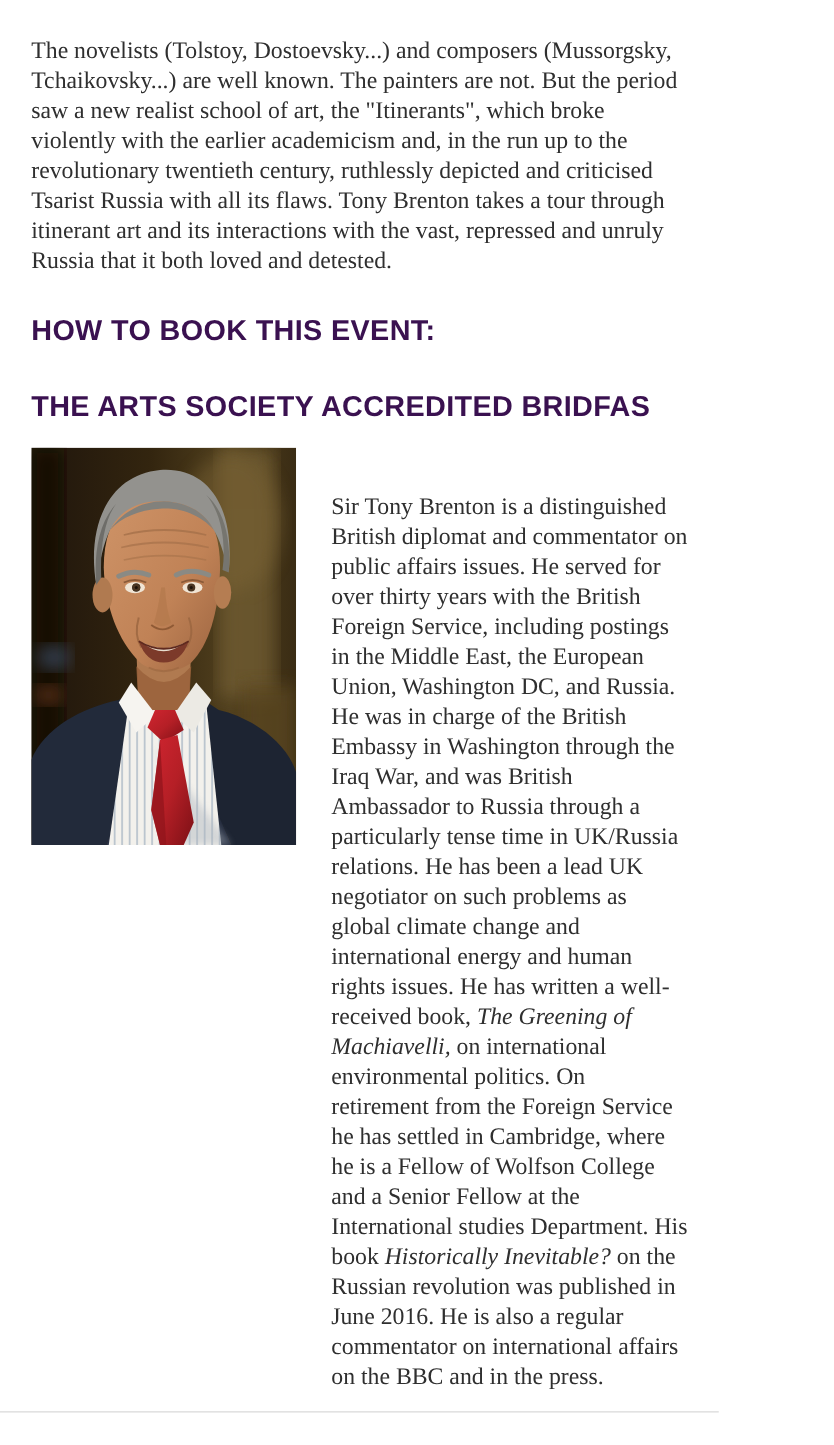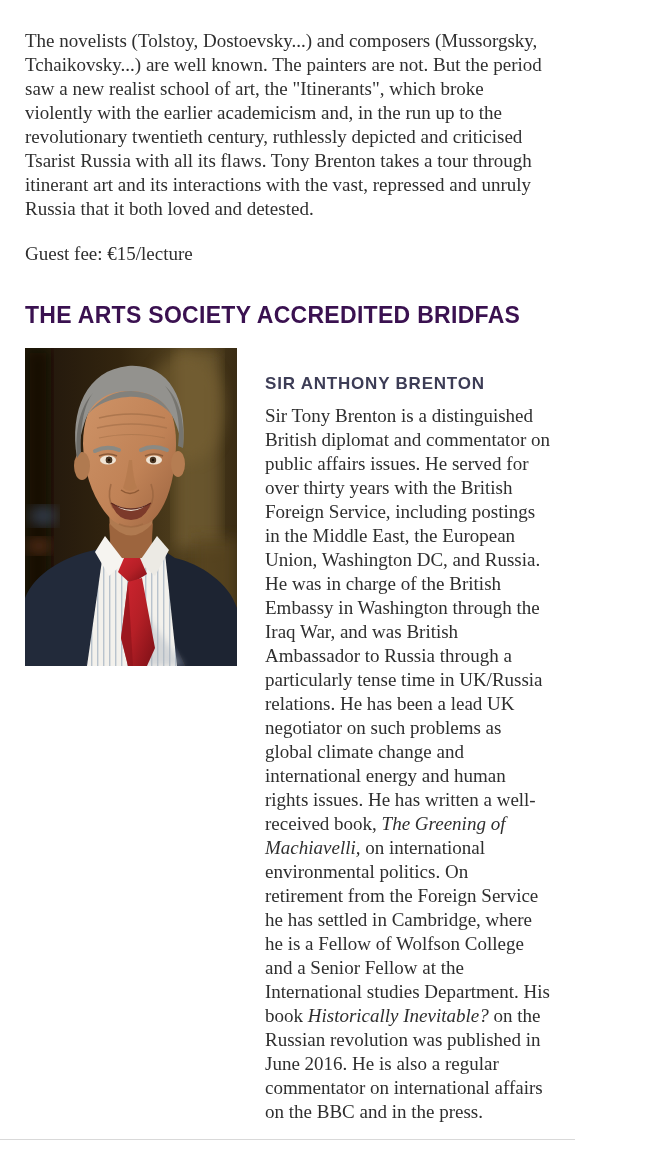--- a/index.html
+++ b/index.html
@@ -74,22 +74,22 @@
     border-top: 1px solid #d9d9d9;
   }
 </style>
 </head>
 <body>
 
 <div class="page">
 
   <p class="intro">The novelists (Tolstoy, Dostoevsky...) and composers (Mussorgsky, Tchaikovsky...) are well known. The painters are not. But the period saw a new realist school of art, the "Itinerants", which broke violently with the earlier academicism and, in the run up to the revolutionary twentieth century, ruthlessly depicted and criticised Tsarist Russia with all its flaws. Tony Brenton takes a tour through itinerant art and its interactions with the vast, repressed and unruly Russia that it both loved and detested.</p>
 
+  <h2 class="purple-heading" id="booking-heading">HOW TO BOOK THIS EVENT:</h2>
 
-  <p class="body-text" id="booking-guest-fee">Guest fee: €15/lecture</p>
 
   <h2 class="purple-heading" id="lecturer-heading">THE ARTS SOCIETY ACCREDITED BRIDFAS</h2>
 
   <div class="lecturer-row">
 
     <div class="photo">
       <svg width="212" height="318" viewBox="0 0 212 318" xmlns="http://www.w3.org/2000/svg">
         <defs>
           <linearGradient id="bgGrad" x1="0" y1="0" x2="1" y2="0">
             <stop offset="0" stop-color="#1f150c"></stop>
@@ -180,19 +180,18 @@
 
         <path d="M86,155 Q106,166 126,155 Q120,172 106,172 Q92,172 86,155 Z" fill="#7c3a2a"></path>
         <path d="M89,156 Q106,165 123,156 Q114,163 106,163 Q97,163 89,156 Z" fill="#e9ded0"></path>
         <path d="M86,155 Q106,167 126,155" stroke="#5f2a1e" stroke-width="1.4" fill="none"></path>
 
         <path d="M94,176 Q106,182 118,176" stroke="#9a6540" stroke-width="1.4" fill="none" opacity="0.6"></path>
       </svg>
     </div>
 
     <div class="lecturer-info">
-      <h3 class="lecturer-name">SIR ANTHONY BRENTON</h3>
       <p class="bio"><span>Sir Tony Brenton is a distinguished British diplomat and commentator on public affairs issues. He served for over thirty years with the British Foreign Service, including postings in the Middle East, the European Union, Washington DC, and Russia. He was in charge of the British Embassy in Washington through the Iraq War, and was British Ambassador to Russia through a particularly tense time in UK/Russia relations. He has been a lead UK negotiator on such problems as global climate change and international energy and human rights issues. He has written a well-received book, </span><em>The Greening of Machiavelli,</em><span> on international environmental politics. On retirement from the Foreign Service he has settled in Cambridge, where he is a Fellow of Wolfson College and a Senior Fellow at the International studies Department. His book </span><em>Historically Inevitable?</em><span> on the Russian revolution was published in June 2016. He is also a regular commentator on international affairs on the BBC and in the press.</span></p>
     </div>
   </div>
 
   <div class="divider"></div>
 </div>
 
 </body></html>

